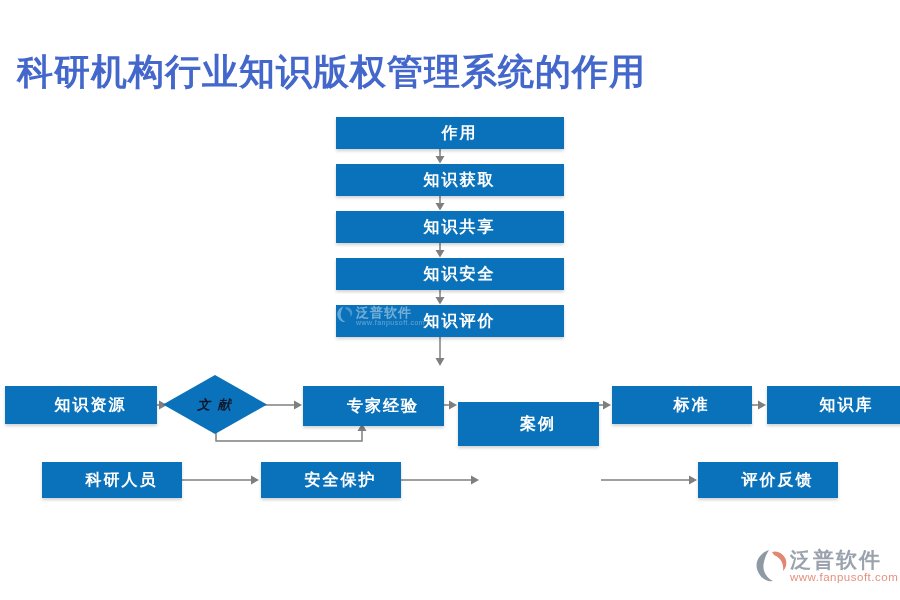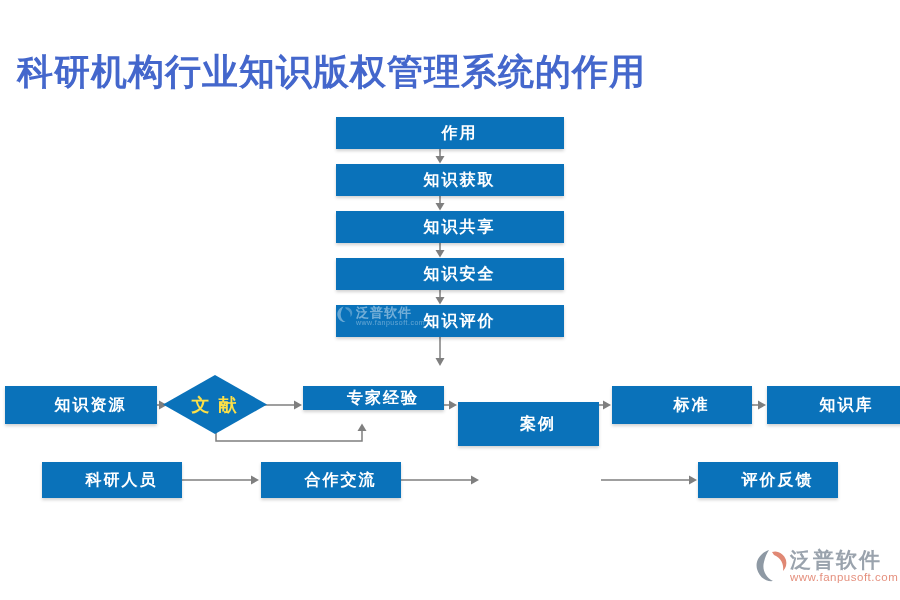--- a/index.html
+++ b/index.html
@@ -14,24 +14,25 @@
   }
   .node{
     position:absolute;background:var(--box-blue,#0a72ba);color:#ffffff;
     display:flex;align-items:center;justify-content:center;
     font-weight:bold;font-size:16px;letter-spacing:2px;
     box-shadow:0 2px 3px rgba(0,0,0,0.18);
     padding-left:19px;
   }
   .vnode{left:336px;width:209px;height:32px;}
   .diamond{
-    position:absolute;background:var(--box-blue,#0a72ba);color:#fde047;
+    position:absolute;background:var(--box-blue,#0a72ba);color:#0f172a;
     display:flex;align-items:center;justify-content:center;
-    font-weight:bold;font-size:18px;letter-spacing:2px;
+    font-weight:bold;font-size:13px;letter-spacing:2px;
     clip-path:polygon(50% 0,100% 50%,50% 100%,0 50%);
+    font-style:italic;
   }
   #connectors{position:absolute;left:0;top:0;width:900px;height:600px;pointer-events:none;}
   .cline{stroke:var(--arrow-gray,#7f7f7f);stroke-width:1.5;fill:none;}
   .chead{fill:var(--arrow-gray,#7f7f7f);stroke:none;}
   #watermark{
     position:absolute;left:336px;top:306px;display:flex;align-items:flex-start;gap:3px;
     opacity:0.45;z-index:5;pointer-events:none;
   }
   #watermark .wm-text{color:rgba(255,255,255,0.95);font-weight:bold;font-size:13px;letter-spacing:1px;line-height:13px;}
   #watermark .wm-url{color:rgba(255,255,255,0.8);font-size:7px;letter-spacing:0.5px;line-height:8px;}
@@ -96,27 +97,27 @@
       <path d="M18 3 C24 1 30 5 32 11 C33 15 32 19 29 22 C30 15 27 9 20 6 Z" fill="rgba(255,255,255,0.6)"></path>
     </svg>
     <div>
       <div class="wm-text">泛普软件</div>
       <div class="wm-url">www.fanpusoft.com</div>
     </div>
   </div>
 
   <div class="node" style="left:5px;top:386px;width:133px;height:38px">知识资源</div>
   <div class="diamond" style="left:163px;top:375px;width:104px;height:59px">文 献</div>
-  <div class="node" style="left:303px;top:386px;width:122px;height:24px">专家经验</div>
+  <div class="node" style="left:303px;top:386px;width:122px;height:40px">专家经验</div>
   <div class="node" style="left:458px;top:402px;width:122px;height:44px">案例</div>
   <div class="node" style="left:612px;top:386px;width:121px;height:38px">标准</div>
   <div class="node" style="left:767px;top:386px;width:121px;height:38px">知识库</div>
 
   <div class="node" style="left:42px;top:462px;width:121px;height:36px">科研人员</div>
-  <div class="node" style="left:261px;top:462px;width:121px;height:36px">合作交流</div>
+  <div class="node" style="left:261px;top:462px;width:121px;height:36px">安全保护</div>
   <div class="node" style="left:698px;top:462px;width:121px;height:36px">评价反馈</div>
 
   <div id="logo">
     <svg width="34" height="34" viewBox="0 0 34 34">
       <path d="M15 1 C6 4 1 12 3 20 C5 28 12 33 19 32 C11 28 8 20 10 13 C11 8 13 4 15 1 Z" fill="#8e99a4"></path>
       <path d="M18 3 C24 1 30 5 32 11 C33 15 32 19 29 22 C30 15 27 9 20 6 Z" fill="#e08874"></path>
     </svg>
     <div>
       <div class="logo-text">泛普软件</div>
       <div class="logo-url">www.fanpusoft.com</div>

